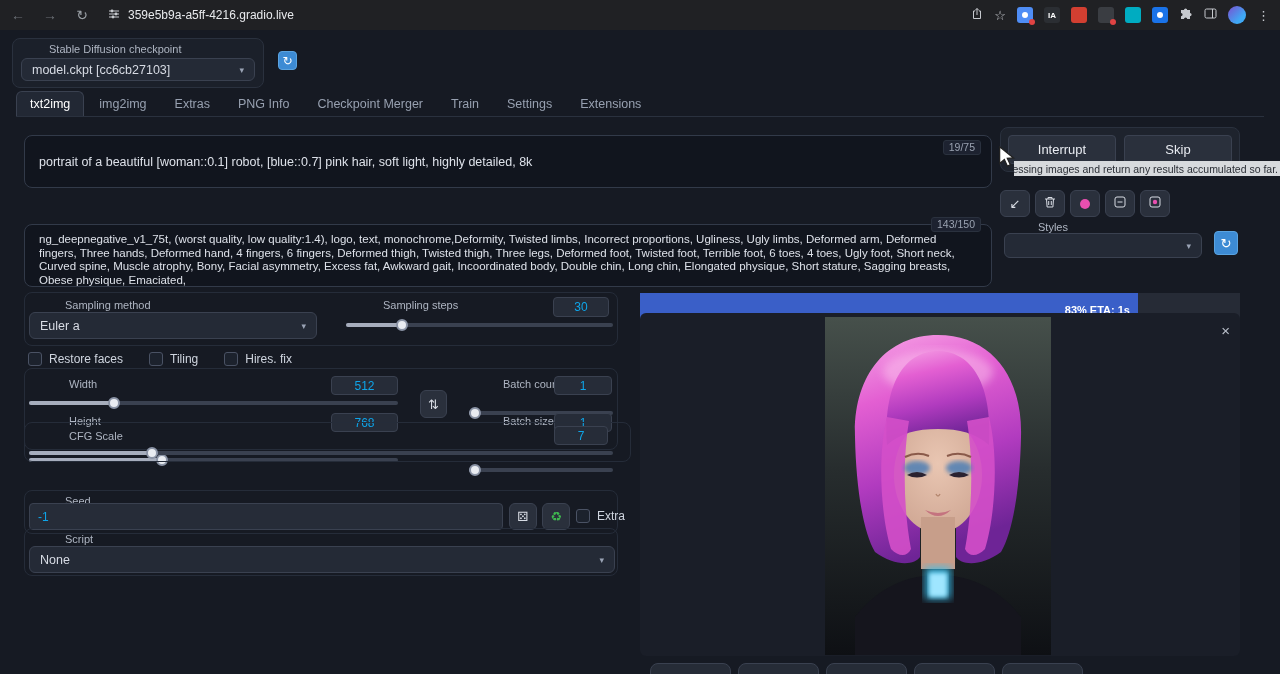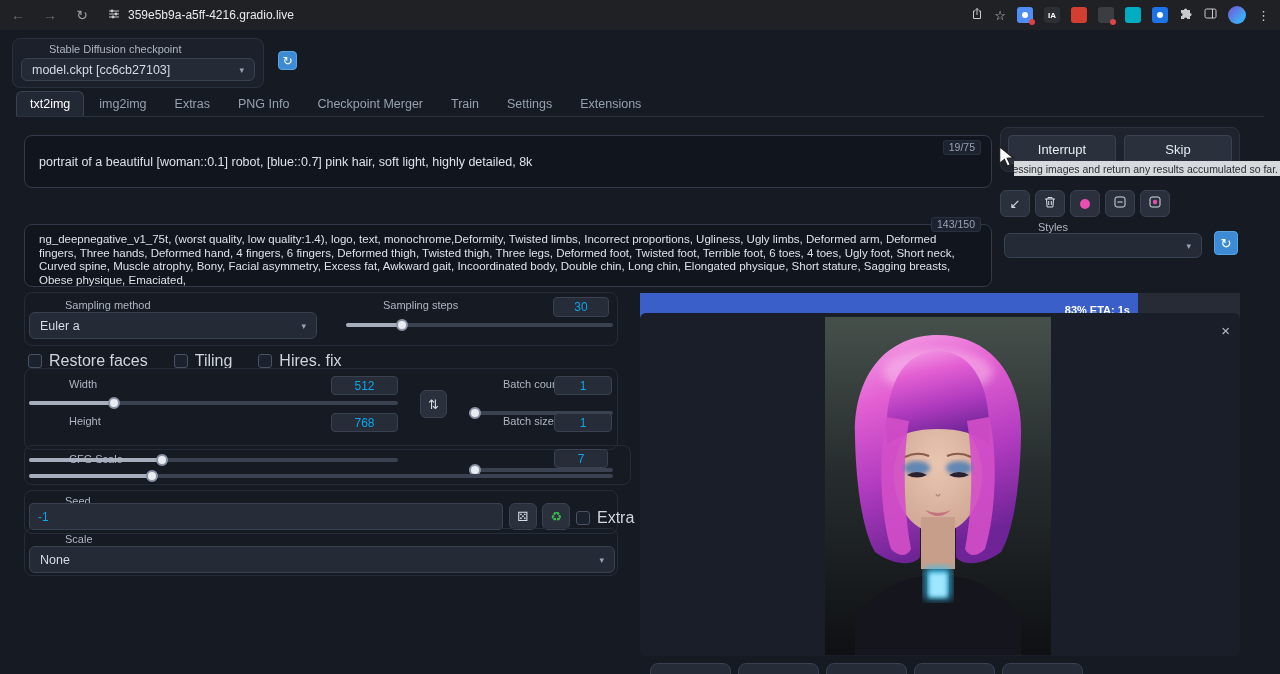--- a/index.html
+++ b/index.html
@@ -29,21 +29,21 @@
   .select { display:flex; align-items:center; justify-content:space-between; background:#242a36;
     border:1px solid #3a4150; border-radius:6px; padding:0 10px; color:#d7dbe4; font-size:12.5px; cursor:pointer; }
   .chev { color:#9aa3b5; font-size:9px; }
   .numbox { background:#262c38; border:1px solid #3a4150; border-radius:4px; color:#0ea5e9;
     font-size:12px; text-align:center; font-family:inherit; }
   .slider { position:relative; height:10px; cursor:pointer; }
   .slider .track { position:absolute; left:0; right:0; top:4px; height:4px; background:#3a4150; border-radius:2px; }
   .slider .fill  { position:absolute; left:0; top:4px; height:4px; background:#a6adbc; border-radius:2px; }
   .slider .thumb { position:absolute; top:0; width:12px; height:12px; background:#e9ecf1;
     border:2px solid #8a93a5; border-radius:50%; margin-left:-6px; }
-  .cb { display:flex; align-items:center; gap:7px; font-size:16px; color:#cfd5df; cursor:pointer; }
+  .cb { display:flex; align-items:center; gap:7px; font-size:12px; color:#cfd5df; cursor:pointer; }
   .cb .box { width:14px; height:14px; background:#1c222d; border:1px solid #4a5264; border-radius:3px; }
   .group { border:1px solid #252c39; border-radius:8px; }
   .blue-btn { background:#3d8bd4; border:1px solid #5aa3e0; border-radius:4px; color:#fff;
     display:flex; align-items:center; justify-content:center; cursor:pointer; }
   .tool-btn { width:30px; height:27px; background:#2a303c; border:1px solid #3a4150; border-radius:6px;
     color:#d8dce4; display:flex; align-items:center; justify-content:center; cursor:pointer; font-size:13px; }
 
   
   .ckpt-block { left:12px; top:38px; width:252px; background:#1b202a; border:1px solid #2a313e;
     border-radius:8px; padding:4px 8px 6px; }
@@ -291,21 +291,21 @@
       <div class="track"></div>
       <div class="fill" style="width:4%"></div>
       <div class="thumb" style="left:4%"></div>
     </div>
 
     <div class="abs tool-btn" style="left:395px;top:21px;width:27px;height:28px">
       <span>⇅</span>
     </div>
   </div>
 
-  <div class="abs group" style="left:24px;top:445px;width:607px;height:40px">
+  <div class="abs group" style="left:24px;top:422px;width:607px;height:40px">
     <div class="abs label" style="left:16px;top:7px">CFG Scale</div>
     <input class="abs numbox" style="left: 529px; top: 3px; width: 54px; height: 19px;" value="7">
     <div class="abs slider" style="left:4px;top:24px;width:584px">
       <div class="track"></div>
       <div class="fill" style="width:21%"></div>
       <div class="thumb" style="left:21%"></div>
     </div>
   </div>
 
   <div class="abs group" style="left:24px;top:490px;width:594px;height:44px">
@@ -317,21 +317,21 @@
     <div class="abs tool-btn" style="left:517px;top:12px;width:28px;height:27px;color:#3fb950">
       <span>♻</span>
     </div>
     <div class="abs cb" style="left:551px;top:18px">
       <span class="box"></span>
       <span>Extra</span>
     </div>
   </div>
 
   <div class="abs group" style="left:24px;top:528px;width:594px;height:48px">
-    <div class="abs label" style="left:12px;top:4px">Scale</div>
+    <div class="abs label" style="left:12px;top:4px">Script</div>
     <div class="abs select" style="left:4px;top:17px;width:586px;height:27px">
       <span>None</span>
       <span class="chev">▾</span>
     </div>
   </div>
 
   <div class="abs progress">
     <div class="pfill" style="width:83%">
       <span>83% ETA: 1s</span>
     </div>

